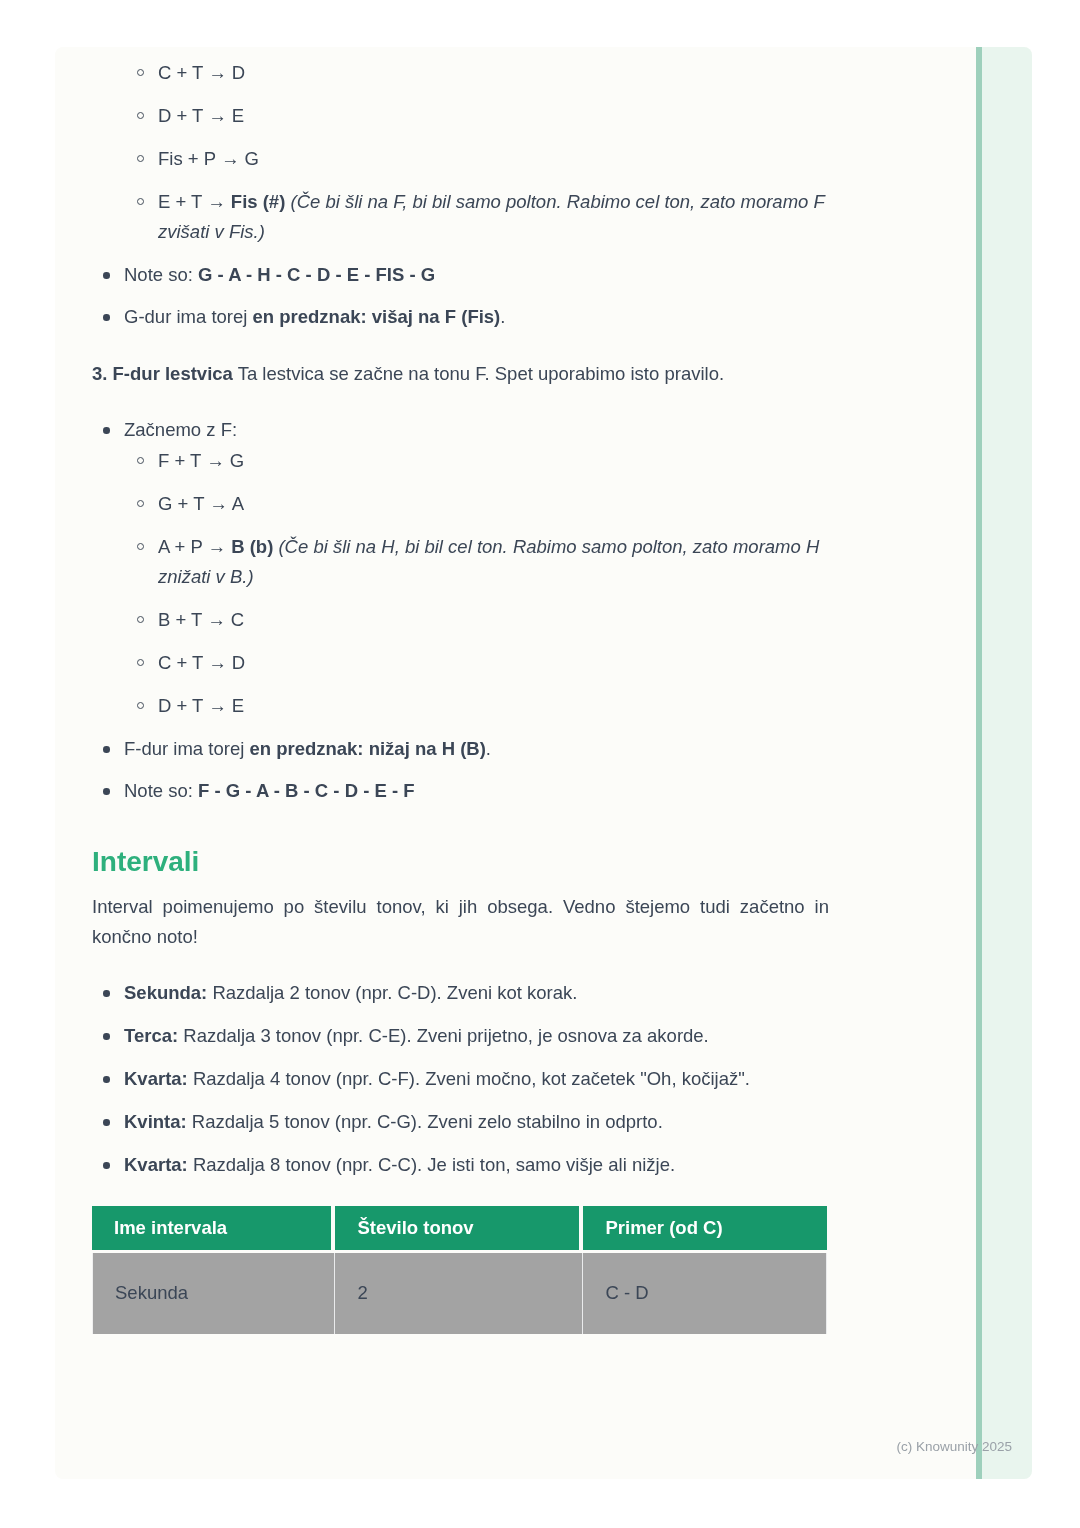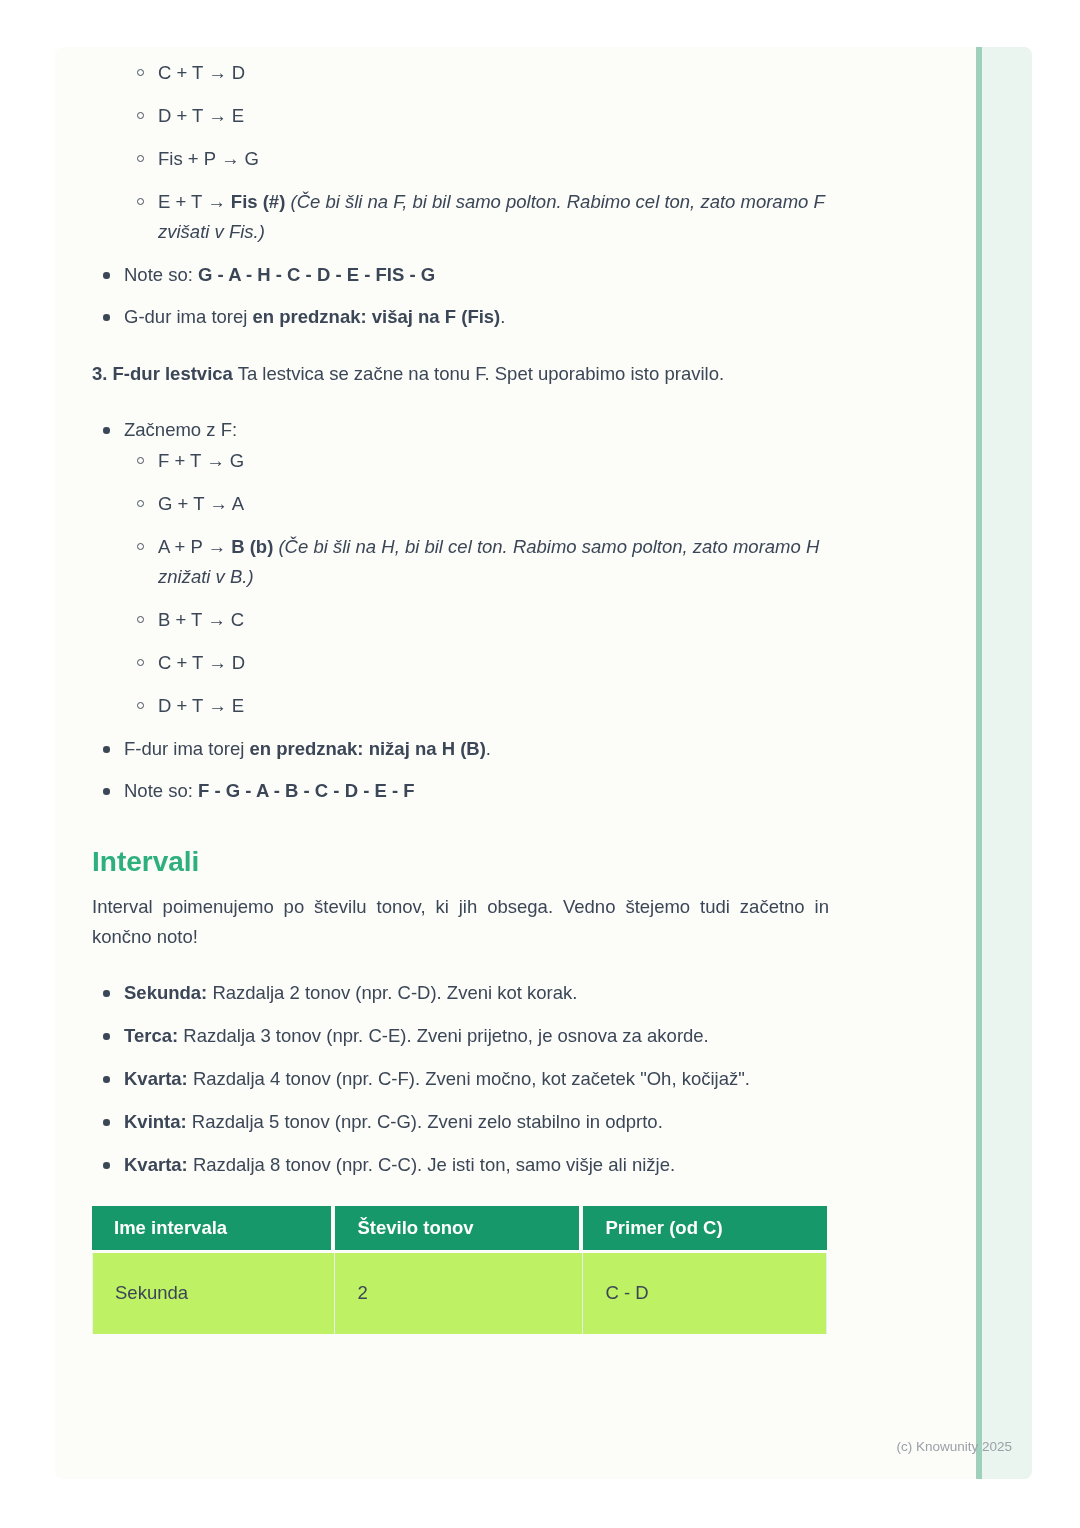--- a/index.html
+++ b/index.html
@@ -56,21 +56,21 @@
   strong{font-weight:700;}
   em{font-style:italic;}
   .table-wrap{margin-top:26px;}
   table{border-collapse:separate;border-spacing:0;width:735px;font-size:18.5px;}
   th{
     background:var(--table-header-green);color:#ffffff;text-align:left;
     font-weight:700;padding:7px 22px;border-bottom:3px solid var(--card-bg);
   }
   th:not(:last-child){border-right:4px solid var(--card-bg);}
   td{
-    background:#bef264;padding:25px 22px 26px 22px;color:var(--text);
+    background:#a3a3a3;padding:25px 22px 26px 22px;color:var(--text);
     border-right:1px solid #eaebec;
   }
   td:first-child{border-left:1px solid #efefef;}
   .watermark{
     position:absolute;right:20px;top:1391px;z-index:2;
     font-size:13.5px;color:var(--watermark);line-height:18px;
   }
 </style>
 </head>
 <body>

